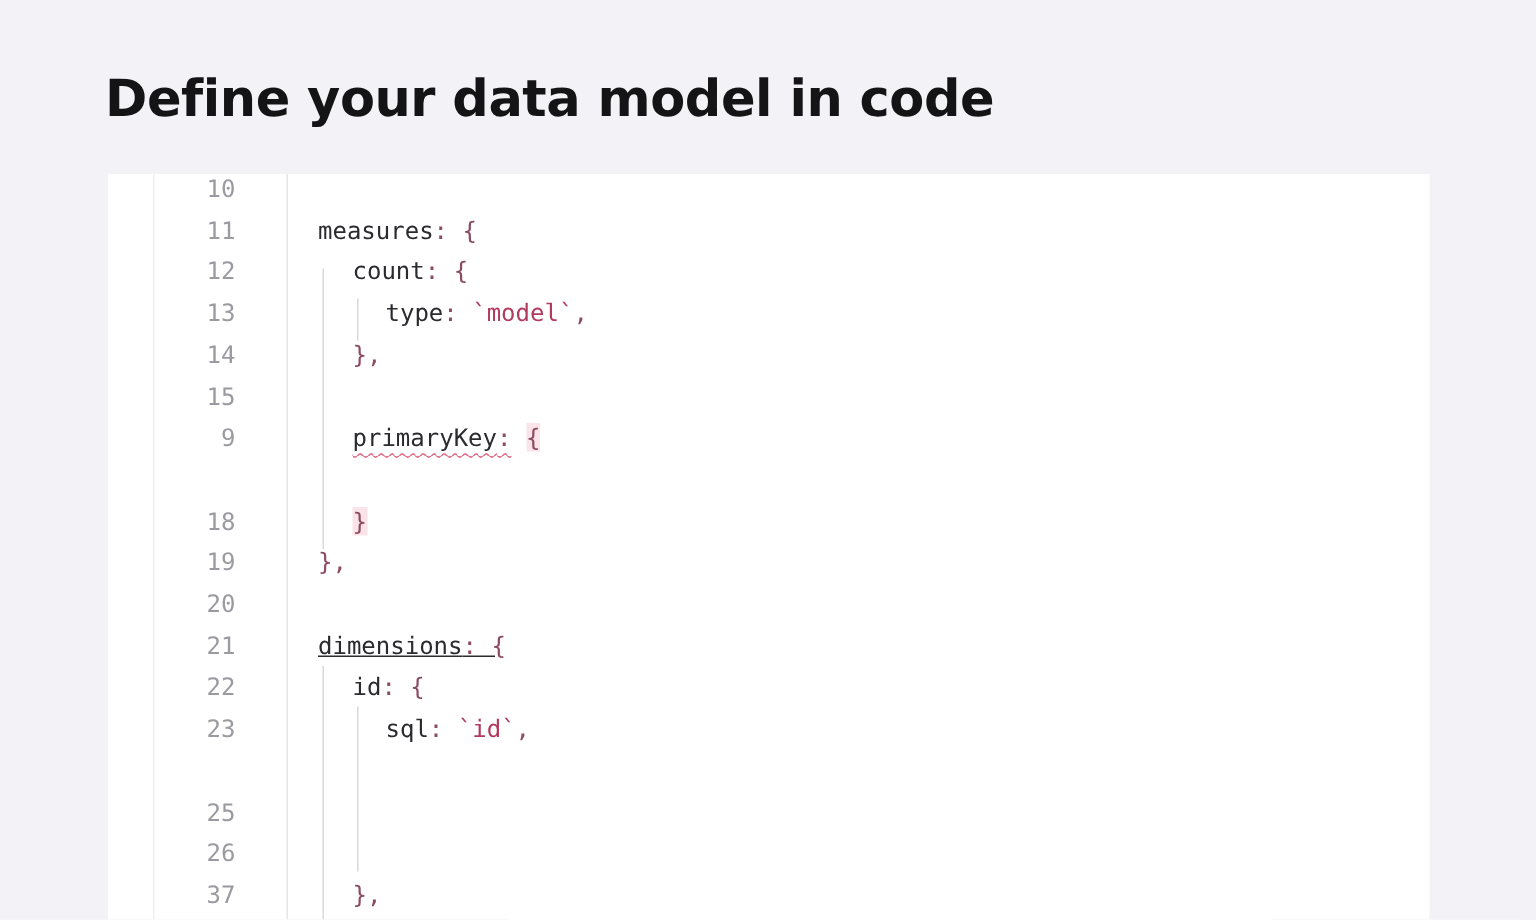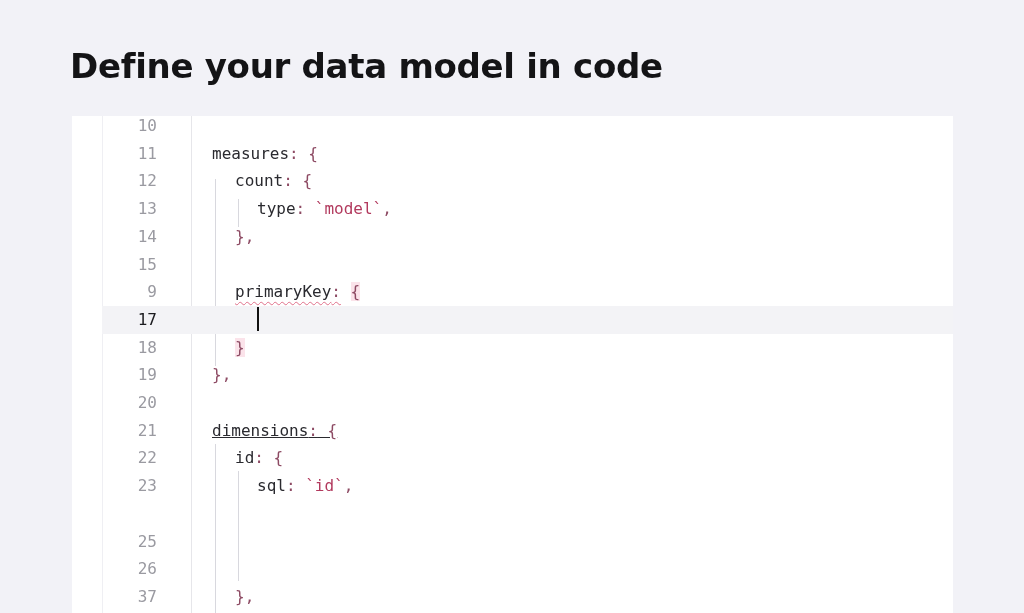--- a/index.html
+++ b/index.html
@@ -137,24 +137,20 @@
 
   <div class="line" style="top:134.5px;">
     <span class="ln">15</span>
   </div>
 
   <div class="line" style="top:162.2px;">
     <span class="ln">9</span>
     <span class="code" style="left:163px;"><span class="squiggle"><span>primaryKey</span><span class="punc">:</span></span> <span class="punc bracket-hl">{</span></span>
   </div>
 
-  <div class="line active" style="top:189.9px;">
-    <span class="ln">17</span>
-    <span class="code" style="left:155px;"><span class="caret"></span></span>
-  </div>
 
   <div class="line" style="top:217.6px;">
     <span class="ln">18</span>
     <span class="code" style="left:163px;"><span class="punc bracket-hl">}</span></span>
   </div>
 
   <div class="line" style="top:245.3px;">
     <span class="ln">19</span>
     <span class="code punc" style="left:140px;">},</span>
   </div>

